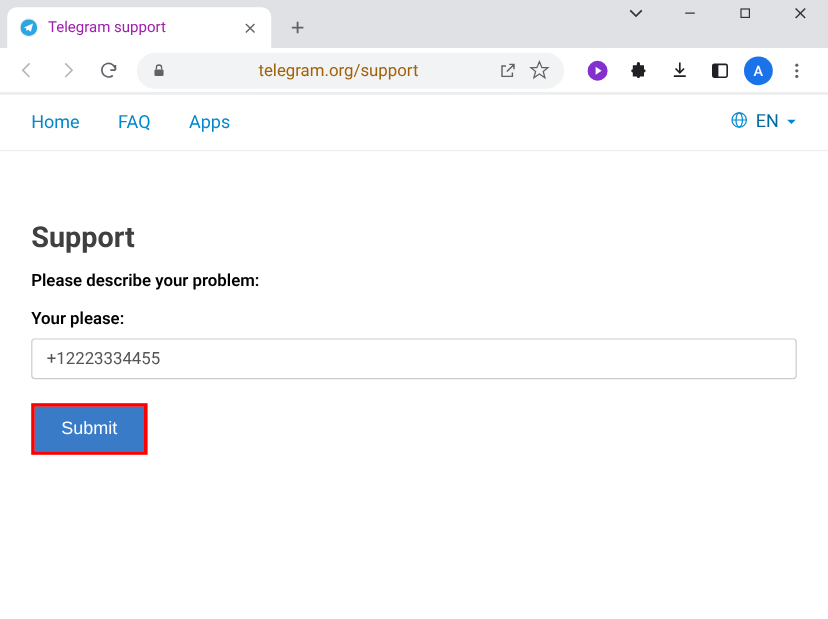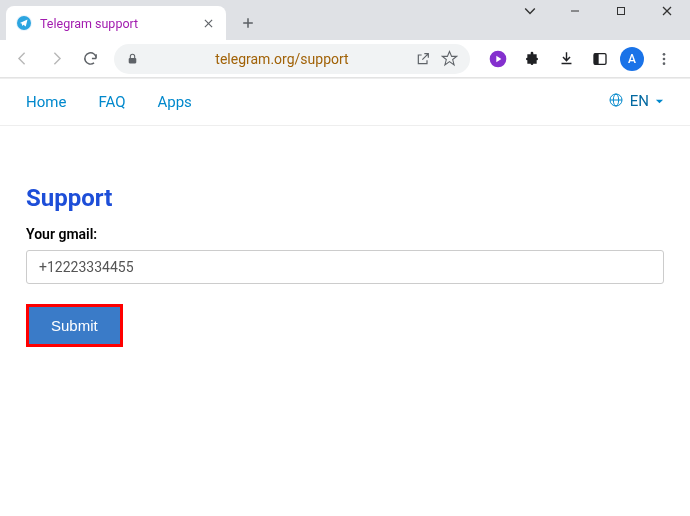--- a/index.html
+++ b/index.html
@@ -34,21 +34,21 @@
     .avatar { width: 24px; height: 24px; border-radius: 50%; background:#1a73e8; color:#fff; display:flex; align-items:center; justify-content:center; font-size: 12px; font-weight:500; }
     
     
     .page { padding: 0 0; border-top: 1px solid #eee; height: calc(516px - 40px - 38px); overflow:auto; }
     .site-header { display:flex; align-items:center; justify-content:space-between; padding: 13px 26px; border-bottom: 1px solid #eee; }
     .site-nav { display:flex; gap: 32px; }
     .site-nav a { color:#0088cc; text-decoration:none; font-size: 15px; }
     .lang-switch { color:#0369a1; display:flex; align-items:flex-start; gap:6px; font-size: 15px; }
     
     .content { padding: 22px 26px; }
-    h1.page-title { font-size: 24px; font-weight: 700; color:#1d4ed8; margin: 36px 0 14px; }
+    h1.page-title { font-size: 24px; font-weight: 700; color:#404040; margin: 36px 0 14px; }
     .form-label { font-size: 14px; color:#000; font-weight:600; margin-bottom: 8px; margin-top: 16px; }
     .form-label:first-of-type { margin-top: 0; }
     textarea, input[type="text"], input[type="email"], input[type="tel"] {
       width: 100%; border: 1px solid #ccc; border-radius: 3px; padding: 8px 12px; font-size: 14px; color:#555; font-family: inherit; resize: vertical;
     }
     textarea { height: 65px; }
     .focused { border-color:#66afe9 !important; box-shadow: 0 0 0 2px rgba(102,175,233,0.3) !important; }
     .submit-wrap { margin-top: 20px; display:inline-block; border: 3px solid #ff0000; padding:0; }
     .submit-btn { background:#3a7bc8; color:#fff; border:none; padding: 10px 22px; font-size: 15px; cursor:pointer; }
   </style>
@@ -196,22 +196,23 @@
         <svg width="9" height="9" viewBox="0 0 10 10">
             <path d="M1 3 L5 7 L9 3 Z" fill="#0088cc"></path>
           </svg>
       </span>
     </div>
   </div>
 
   <div class="content">
     <h1 class="page-title">Support</h1>
 
-
-    <div class="form-label">Your gmail:</div>
+    <div class="form-label">Please describe your problem:</div>
+
+    <div class="form-label">Your please:</div>
 
     <input type="tel" value="+12223334455" style="">
 
     <div class="submit-wrap">
       <button class="submit-btn">Submit</button>
     </div>
   </div>
 </div>
 
 </body></html>

